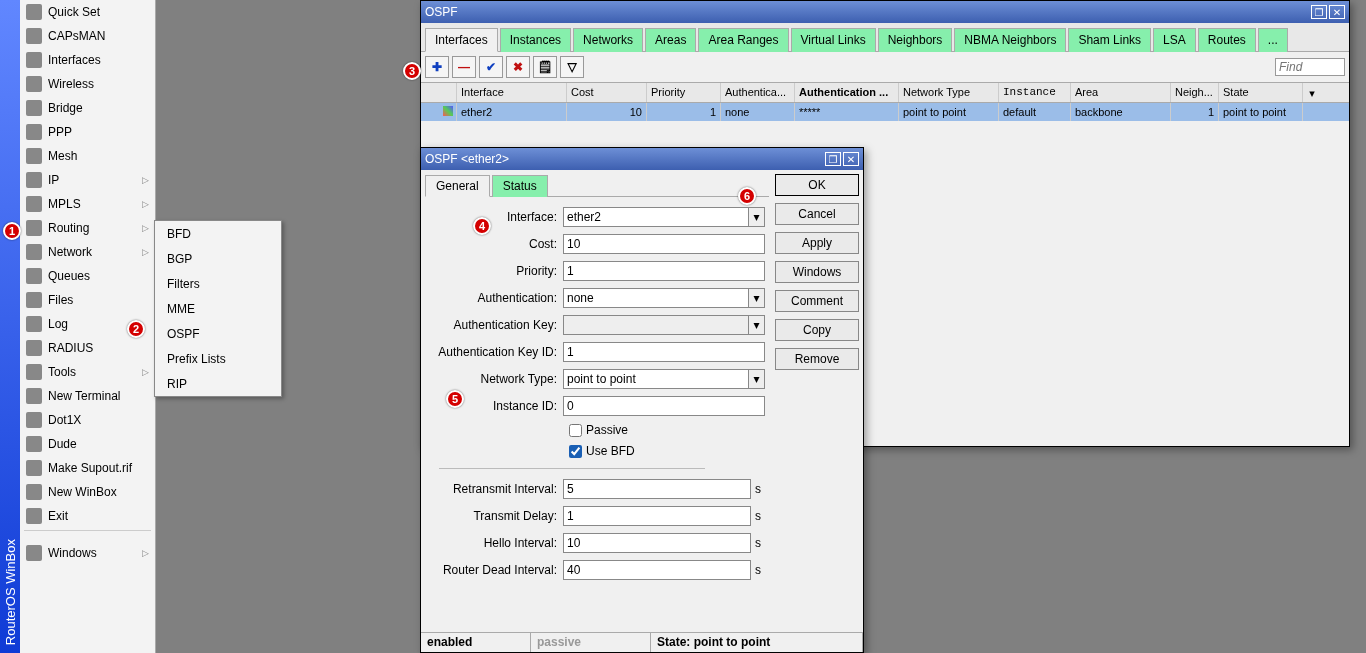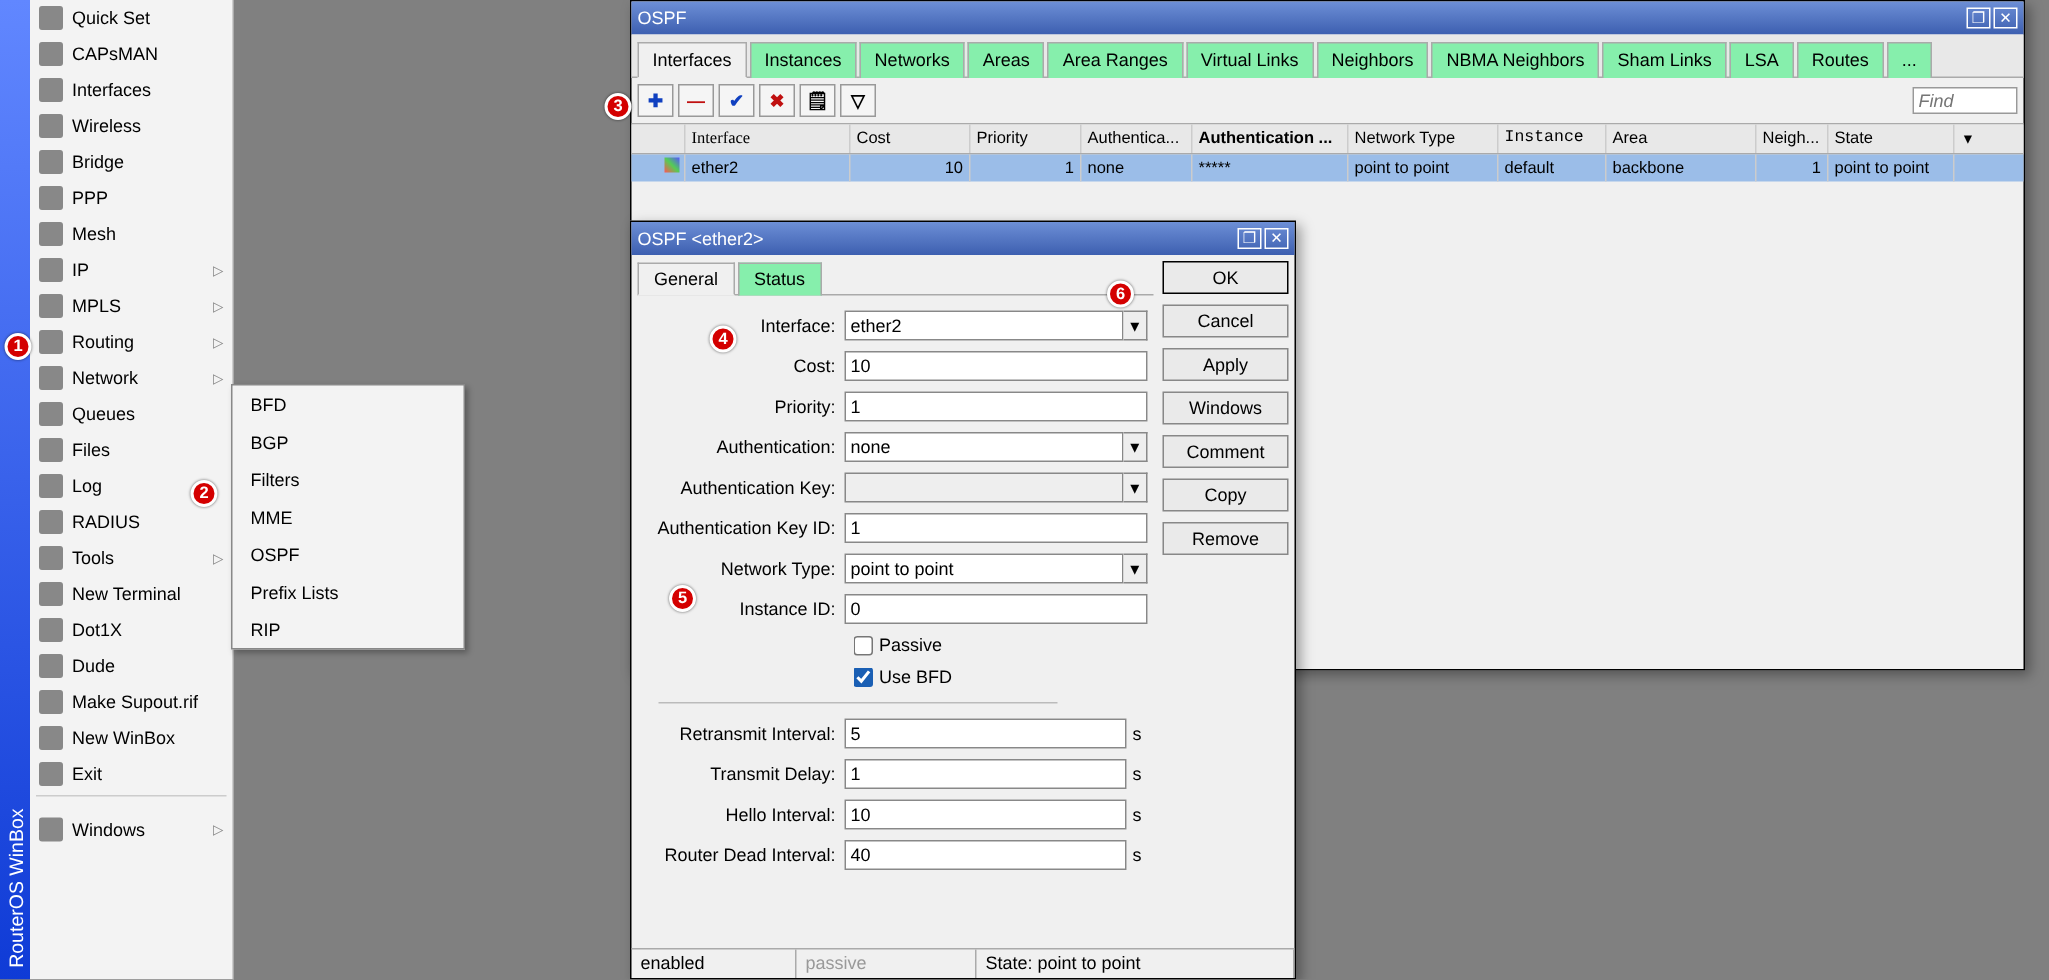--- a/index.html
+++ b/index.html
@@ -15,22 +15,22 @@
 .mainmenu { position: absolute; left: 20px; top: 0; width: 136px; height: 653px;
   background: #f3f3f3; border-right: 1px solid #aaa; }
 .menu-item { display: flex; align-items: center; height: 24px; padding: 0 6px; cursor: pointer; white-space: nowrap; }
 .menu-item .mi-icon { width: 16px; height: 16px; margin-right: 6px; display:inline-block;
   background: #888; border-radius: 2px; }
 .menu-item .arrow { margin-left: auto; font-size: 9px; color: #888; }
 .menu-sep { height: 8px; }
 .menu-sep-line { border-top:1px solid #ccc; margin:2px 4px; }
 
 
-.submenu { position: absolute; left: 154px; top: 220px; width: 156px;
-  background: #f3f3f3; border: 1px solid #888; box-shadow: 2px 2px 4px rgba(0,0,0,.3); margin-top: 36px; }
+.submenu { position: absolute; left: 154px; top: 220px; width: 128px;
+  background: #f3f3f3; border: 1px solid #888; box-shadow: 2px 2px 4px rgba(0,0,0,.3); }
 .submenu .menu-item { height: 25px; padding-left: 12px; }
 
 
 .win { position: absolute; border: 1px solid #000; background: #f0f0f0;
   box-shadow: 3px 3px 8px rgba(0,0,0,.35); }
 .win-title { background: linear-gradient(#6d8fd6, #3d5fb0); color: #fff; height: 22px;
   display: flex; align-items: center; padding: 0 4px; }
 .win-title .t { flex: 1; font-size: 12px; }
 .win-btn { width: 16px; height: 14px; border: 1px solid #fff; margin-left: 2px;
   display: flex; align-items: center; justify-content: center; font-size: 10px; cursor:pointer; }
@@ -77,21 +77,21 @@
 .form-row .inp.ro { background:#eee; }
 .form-row .dd { width: 16px; height: 20px; border:1px solid #888; border-left:none;
   display:flex; align-items:center; justify-content:center; cursor:pointer; background:#eee;}
 .form-row .unit { width: 14px; padding-left: 4px; }
 .form-row .cbox { margin-right:4px; accent-color:#1a5fb4;}
 .form-row.cb { padding-left:140px; }
 .form-sep { height:1px; background:#bbb; margin:10px 60px 10px 10px; }
 
 .status-bar { position:absolute; bottom:0; left:0; right:0; height:20px;
   border-top:1px solid #aaa; display:flex; }
-.status-bar > div { padding:2px 6px; border-right:1px solid #aaa; }
+.status-bar > div { padding:2px 6px; border-right:1px solid #aaa;font-weight:bold; }
 .status-bar .passive{ color:#999; }
 
 
 .badge { position: absolute; width: 18px; height: 18px; border-radius: 50%;
   background: #d40000; border: 2px solid #fff; color:#fff; font-weight:700;
   display:flex; align-items:center; justify-content:center; font-size:11px; z-index:10;
   box-shadow:0 0 2px rgba(0,0,0,.6);}
 
 
 .i1{background:#f5d142;} .i2{background:#7bc;} .i3{background:#888;} .i4{background:#e97;}
@@ -256,21 +256,21 @@
     <div class="tbtn" style="color:#c01010;">—</div>
     <div class="tbtn" style="color:#1040c0;">✔</div>
     <div class="tbtn" style="color:#c01010;">✖</div>
     <div class="tbtn">🗒</div>
     <div class="tbtn">▽</div>
     <input class="find" placeholder="Find" style="">
   </div>
   <div class="table">
     <div class="thead" id="thead">
         <div class="th" style="width: 36px;"></div>
-        <div class="th" style="width: 110px; font-family: Liberation Serif, serif;">Interface</div>
+        <div class="th" style="width: 110px;">Interface</div>
         <div class="th" style="width: 80px;">Cost</div>
         <div class="th" style="width: 74px;">Priority</div>
         <div class="th" style="width: 74px;">Authentica...</div>
         <div class="th" style="width: 104px; font-weight: bold;">Authentication ...</div>
         <div class="th" style="width: 100px;">Network Type</div>
         <div class="th" style="width: 72px; font-family: Liberation Mono, monospace;">Instance</div>
         <div class="th" style="width: 100px;">Area</div>
         <div class="th" style="width: 48px;">Neigh...</div>
         <div class="th" style="width: 84px;">State</div>
         <div class="th menu" style="width: 18px;">▾</div>

